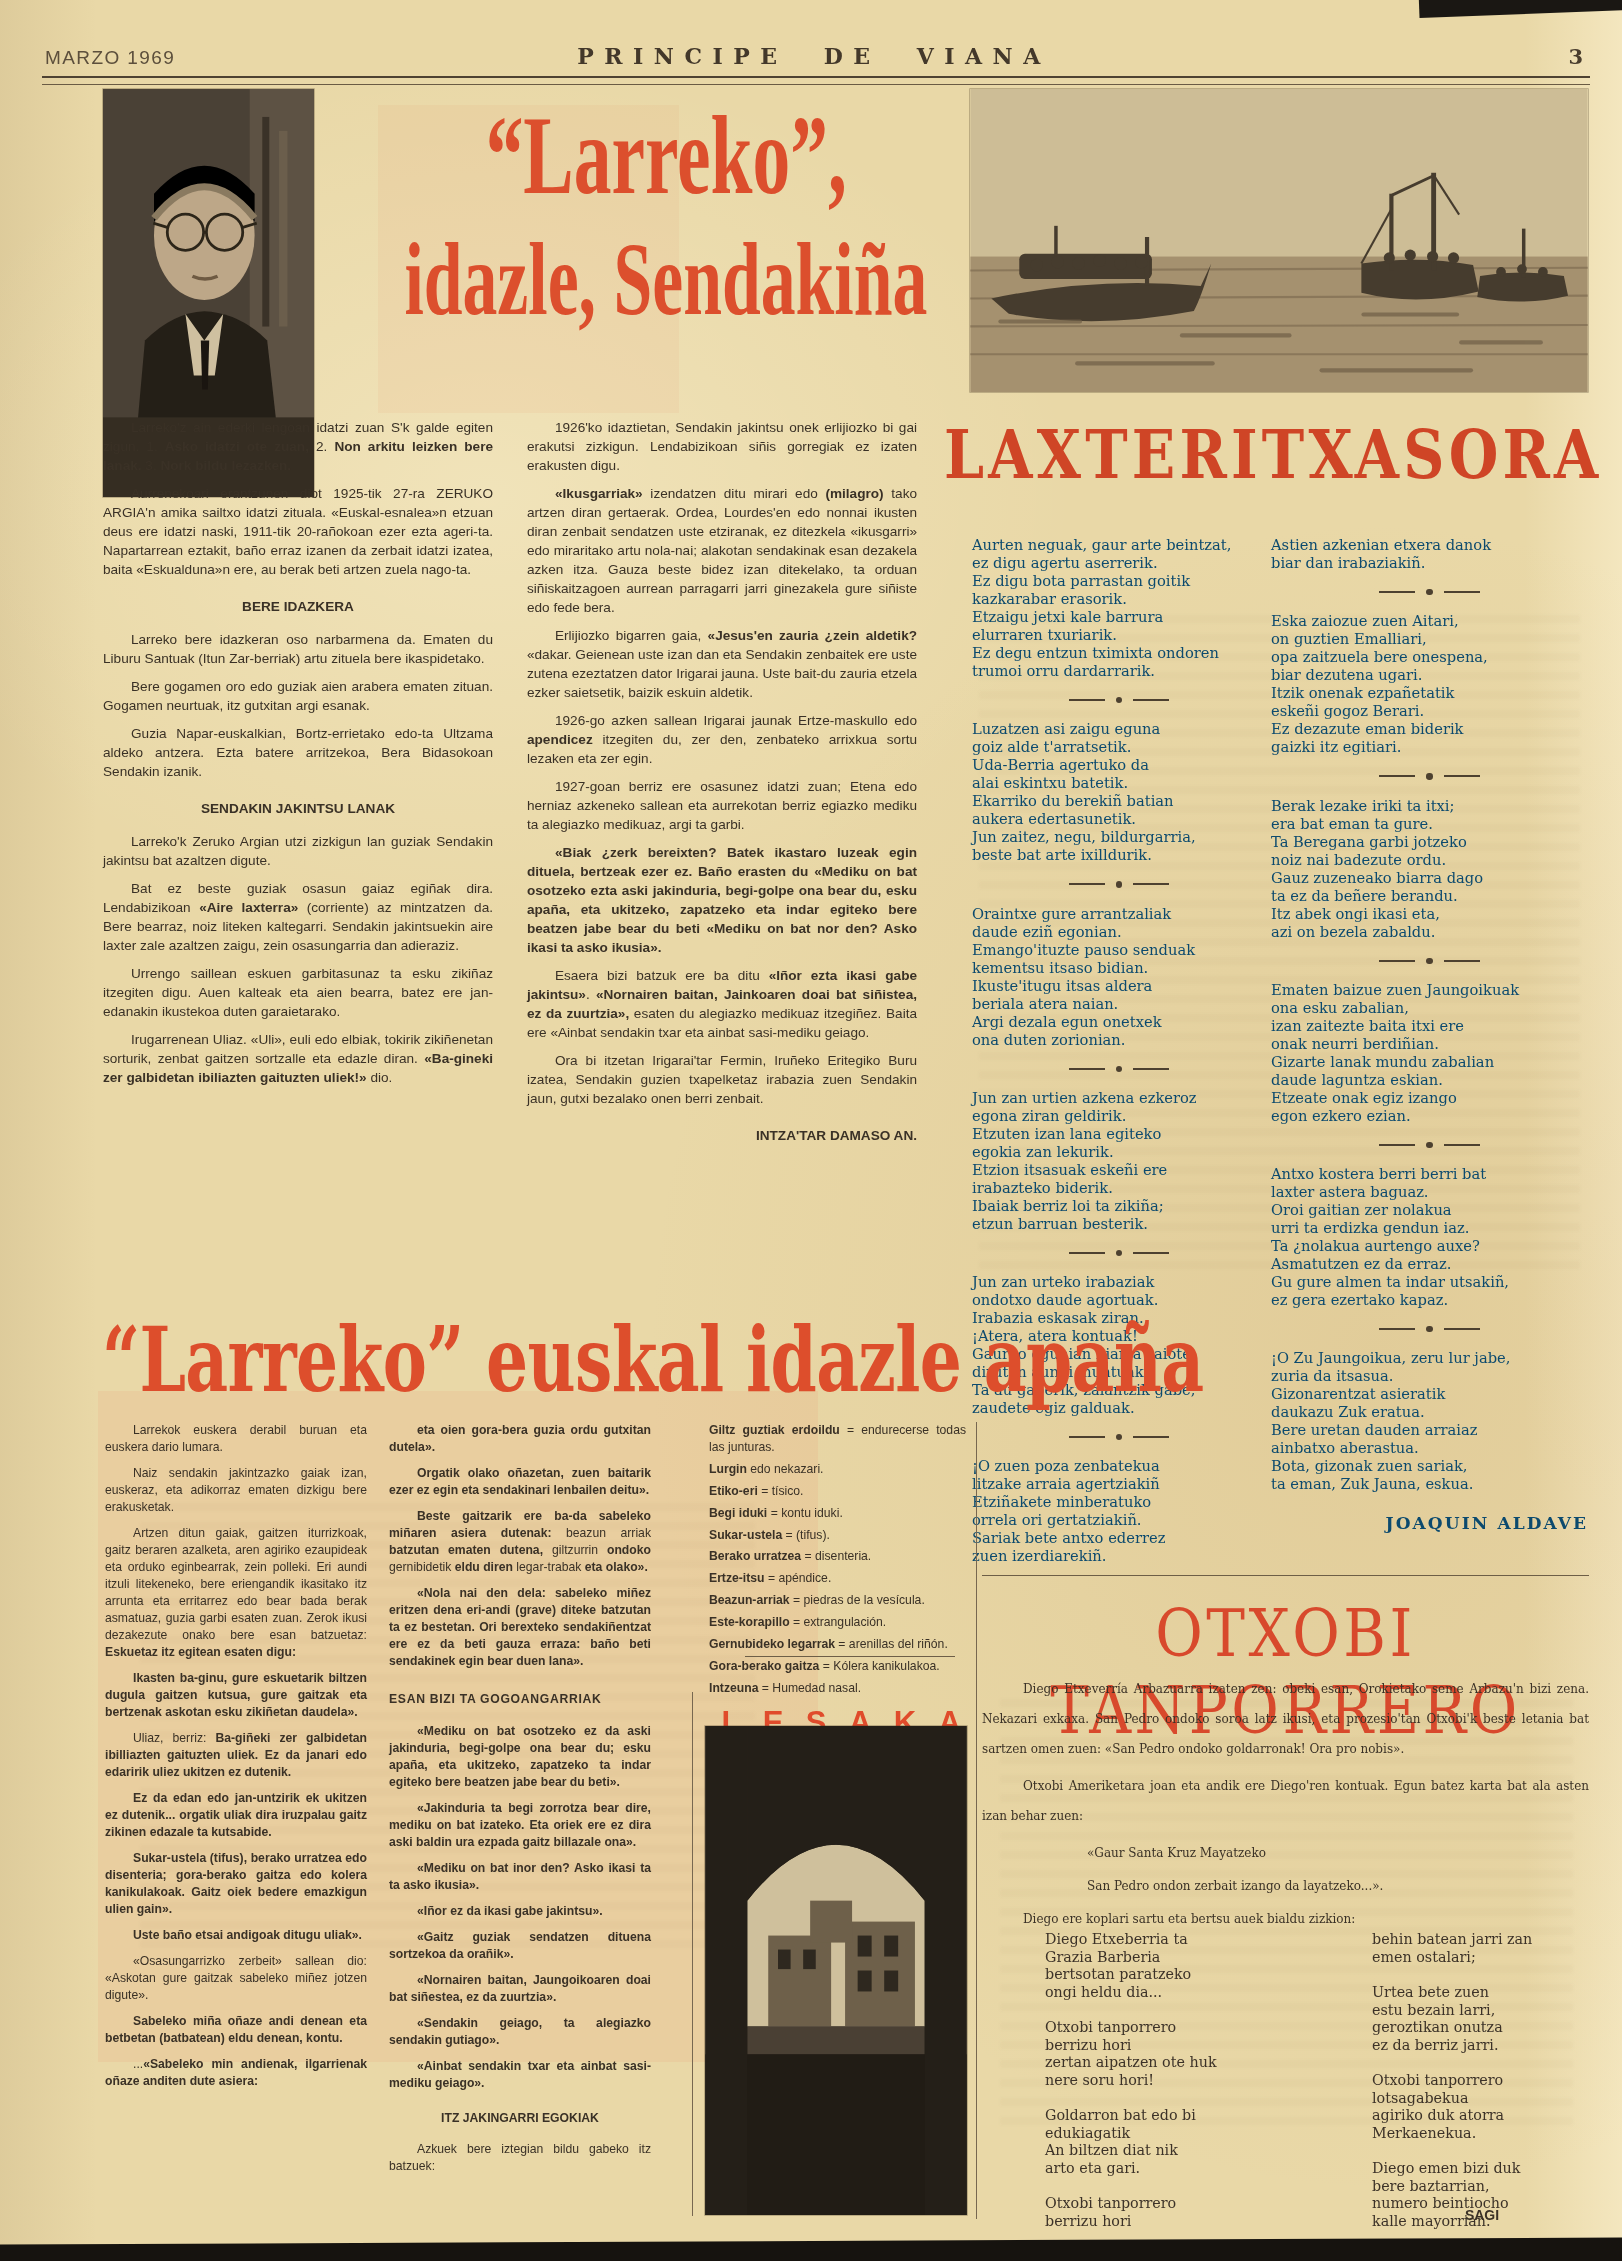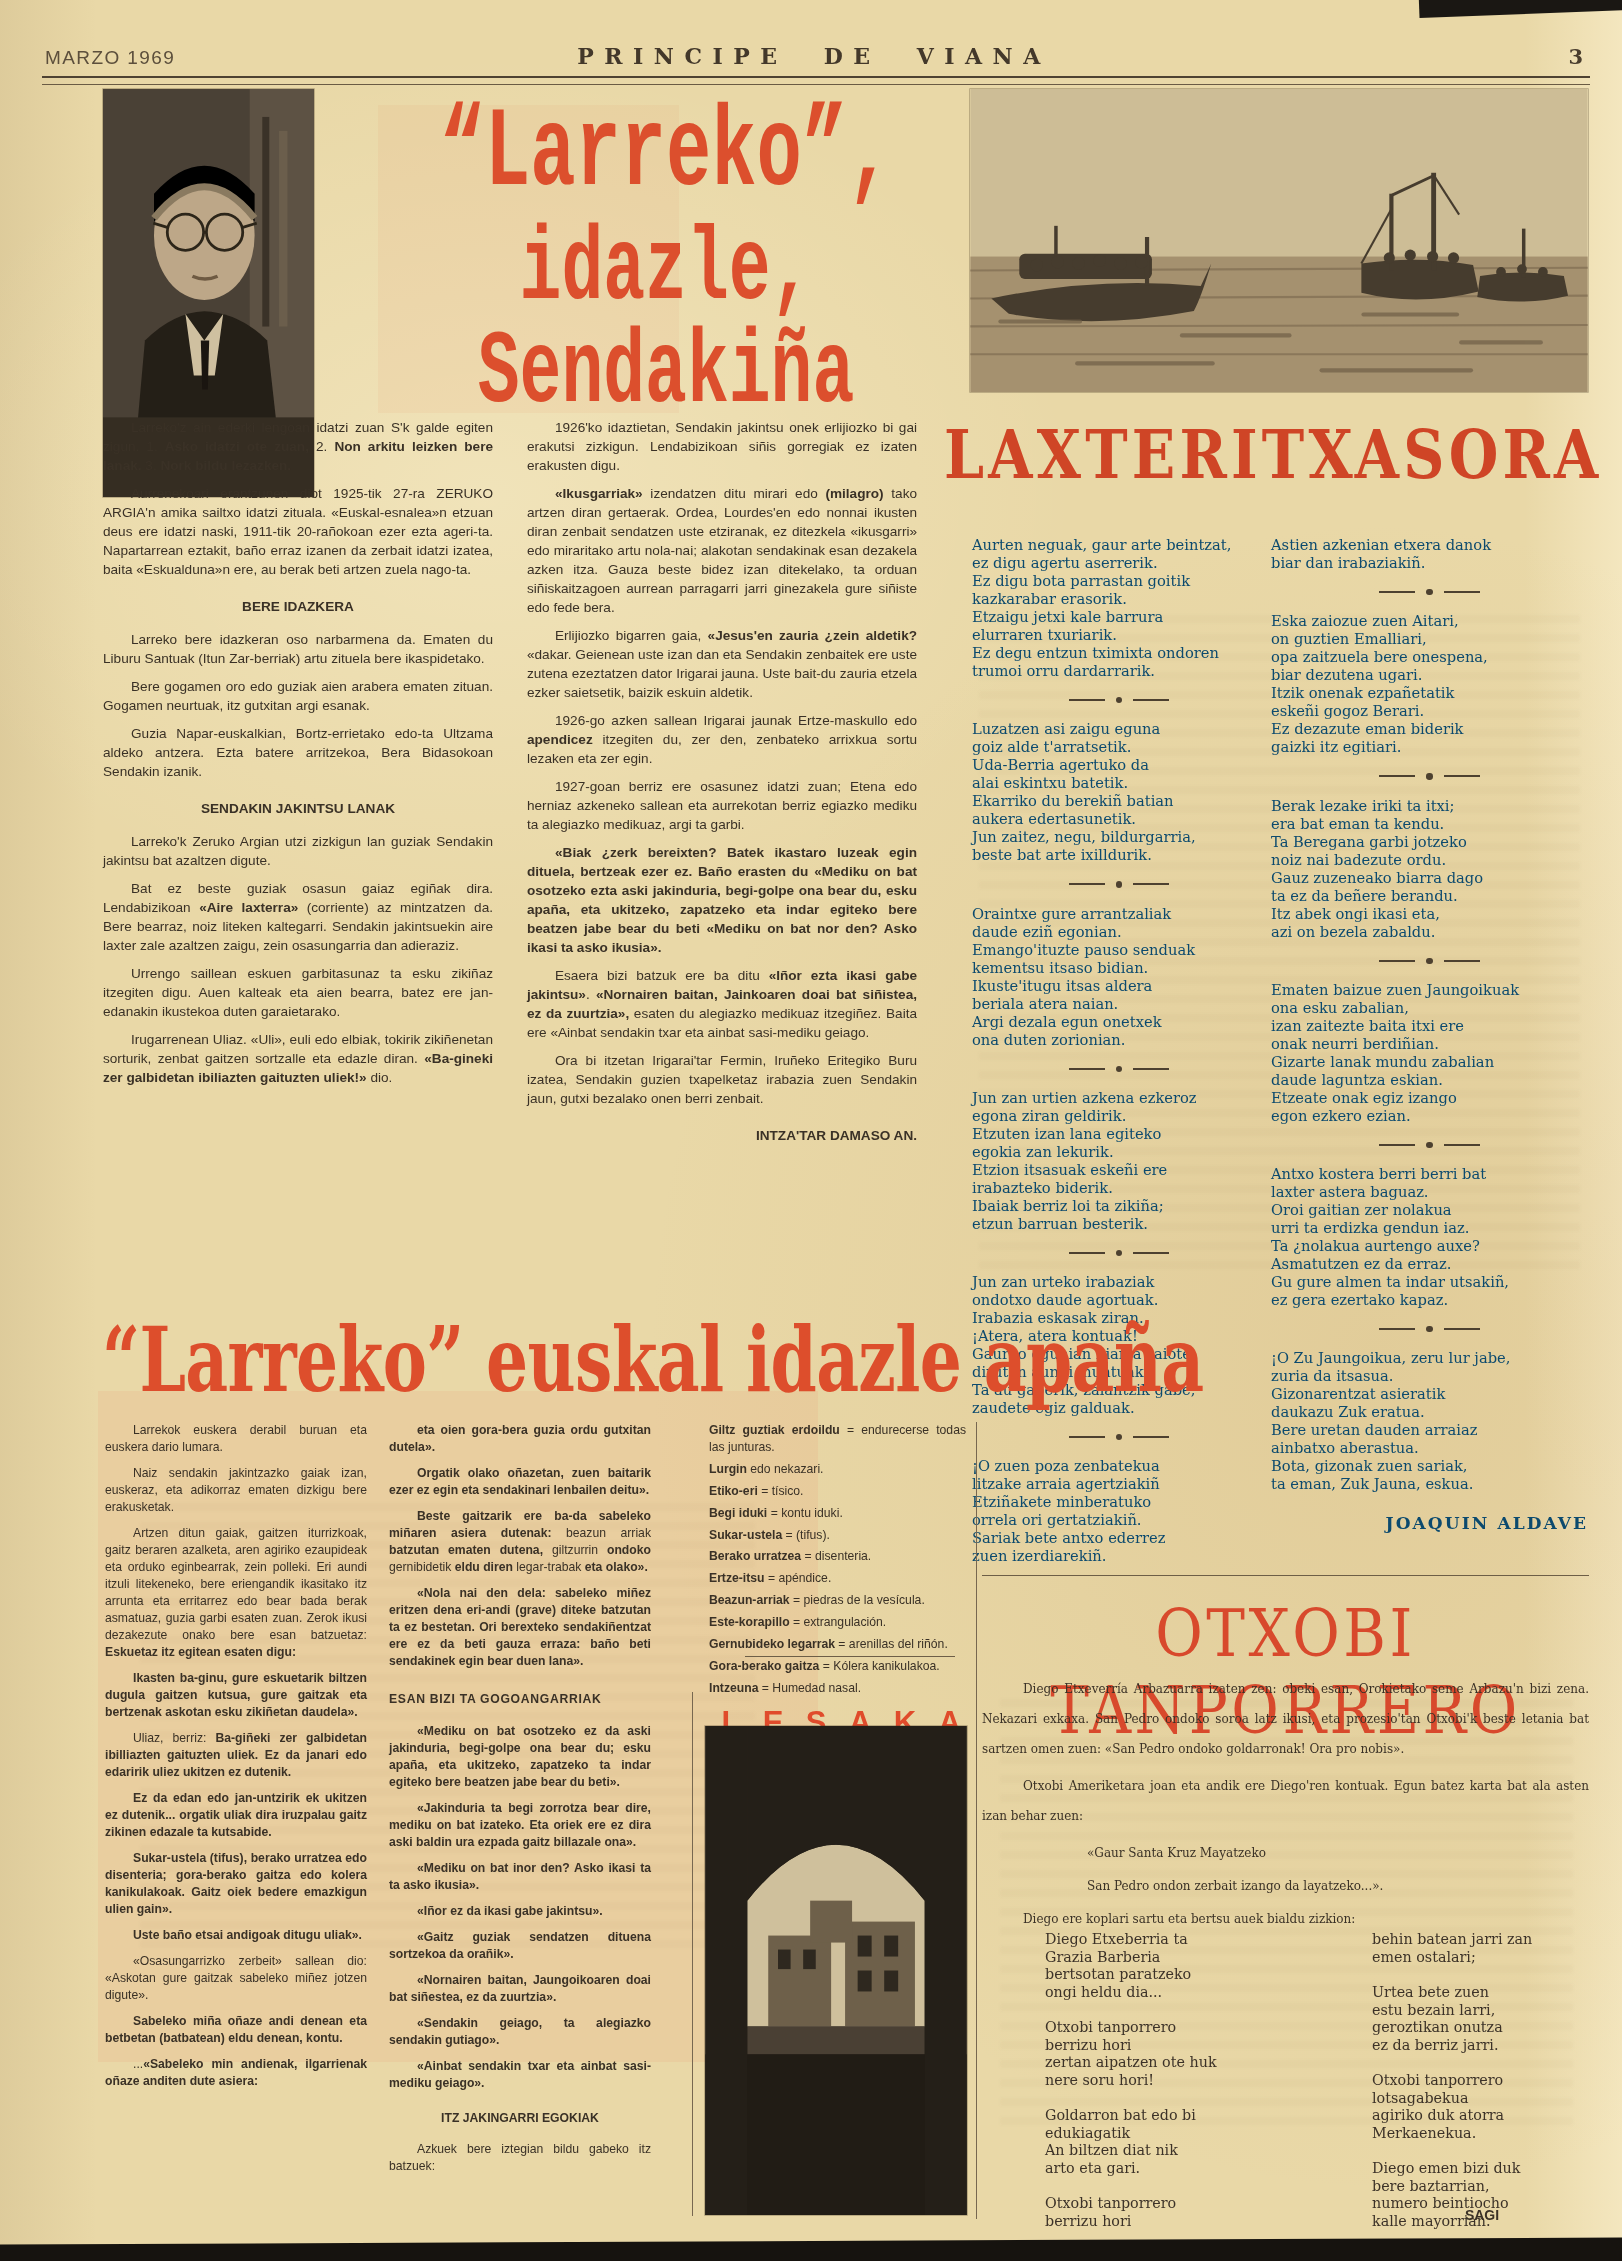--- a/index.html
+++ b/index.html
@@ -25,21 +25,21 @@
   .hdr .pn{width:294px;text-align:right;font-family:"DejaVu Serif",serif;font-weight:bold;font-size:21px;color:#4a3e2e;}
   .toprule{position:absolute;left:42px;right:32px;top:76px;height:5.6px;
     border-top:2.8px solid #4e4232;border-bottom:0.7px solid #6a5b44;}
   
   .photo{position:absolute;box-shadow:0 0 0 0.7px rgba(70,55,35,.4);}
   .portrait{left:103px;top:89px;width:211px;height:408px;}
   .boats{left:970px;top:89px;width:618px;height:303px;}
   .archph{left:705px;top:1726px;width:262px;height:489px;}
   
   .main-title{position:absolute;left:334px;top:109px;width:664px;text-align:center;color:#dc4f2d;
-    font-family:Liberation Mono, monospace;font-weight:bold;line-height:1.0;}
+    font-family:Liberation Serif, serif;font-weight:bold;line-height:1.0;}
   .main-title .t1,.main-title .t2{display:inline-block;transform:scale(.82,1.22);transform-origin:center;}
   .main-title .t1{font-size:92px;margin-bottom:36px;}
   .main-title .t2{font-size:85px;}
   .laxter-head{position:absolute;left:944px;top:414px;width:645px;display:flex;justify-content:space-between;
     font-family:"DejaVu Serif",serif;font-weight:bold;font-size:57px;color:#cf4526;letter-spacing:4.2px;
     transform:scaleY(1.18);transform-origin:top;}
   .mid-head{position:absolute;left:102px;top:1306px;width:881px;white-space:nowrap;color:#dd4e2c;
     font-family:"DejaVu Serif",serif;font-weight:bold;font-size:69px;letter-spacing:-0.7px;
     transform:scale(.96,1.3);transform-origin:left top;}
   .otx-head{position:absolute;left:982px;top:1596px;width:607px;text-align:center;color:#d8492c;
@@ -302,21 +302,21 @@
       <div>Ez dezazute eman biderik</div>
       <div>gaizki itz egitiari.</div>
     </div>
     <div class="stanza-div">
       <span class="dl"></span>
       <span class="dd"></span>
       <span class="dl"></span>
     </div>
     <div class="stanza">
       <div>Berak lezake iriki ta itxi;</div>
-      <div>era bat eman ta kendu.</div>
+      <div>era bat eman ta gure.</div>
       <div>Ta Beregana garbi jotzeko</div>
       <div>noiz nai badezute ordu.</div>
       <div>Gauz zuzeneako biarra dago</div>
       <div>ta ez da beñere berandu.</div>
       <div>Itz abek ongi ikasi eta,</div>
       <div>azi on bezela zabaldu.</div>
     </div>
     <div class="stanza-div">
       <span class="dl"></span>
       <span class="dd"></span>

